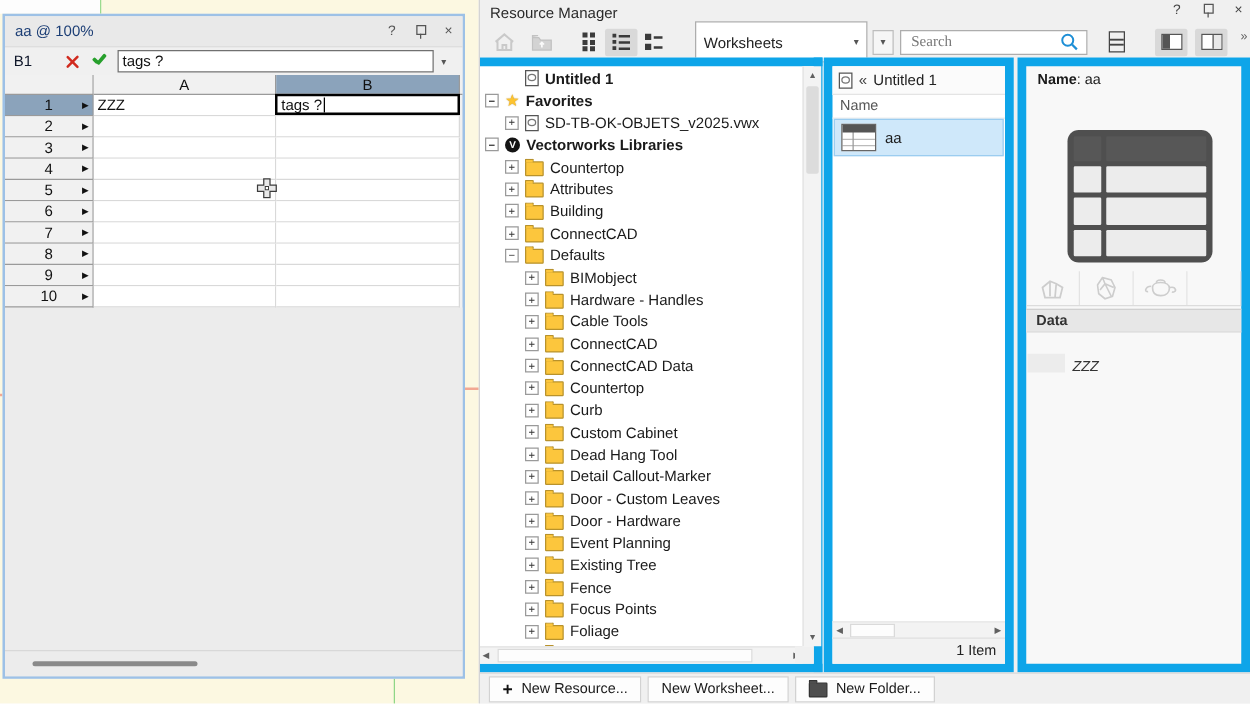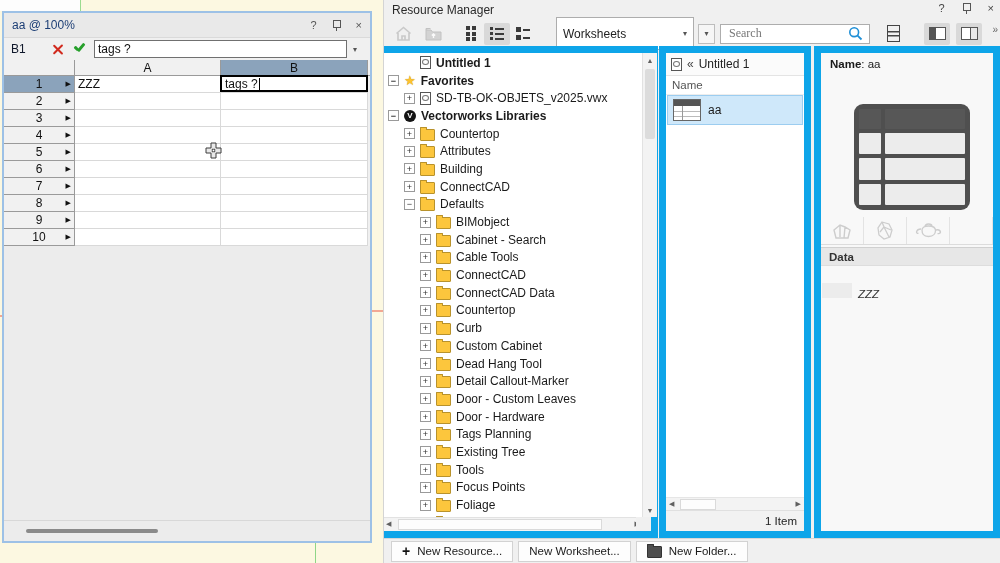--- a/index.html
+++ b/index.html
@@ -425,21 +425,21 @@
             <span>Defaults</span>
           </div>
           <div class="tree-row" style="padding-left: 36px;">
             <span class="expander">+</span>
             <div class="t-icon icon-folder"></div>
             <span>BIMobject</span>
           </div>
           <div class="tree-row" style="padding-left: 36px;">
             <span class="expander">+</span>
             <div class="t-icon icon-folder"></div>
-            <span>Cabinet - Search</span>
+            <span>Hardware - Handles</span>
           </div>
           <div class="tree-row" style="padding-left: 36px;">
             <span class="expander">+</span>
             <div class="t-icon icon-folder"></div>
             <span>Cable Tools</span>
           </div>
           <div class="tree-row" style="padding-left: 36px;">
             <span class="expander">+</span>
             <div class="t-icon icon-folder"></div>
             <span>ConnectCAD</span>
@@ -480,31 +480,31 @@
             <span>Door - Custom Leaves</span>
           </div>
           <div class="tree-row" style="padding-left: 36px;">
             <span class="expander">+</span>
             <div class="t-icon icon-folder"></div>
             <span>Door - Hardware</span>
           </div>
           <div class="tree-row" style="padding-left: 36px;">
             <span class="expander">+</span>
             <div class="t-icon icon-folder"></div>
-            <span>Tags Planning</span>
+            <span>Event Planning</span>
           </div>
           <div class="tree-row" style="padding-left: 36px;">
             <span class="expander">+</span>
             <div class="t-icon icon-folder"></div>
             <span>Existing Tree</span>
           </div>
           <div class="tree-row" style="padding-left: 36px;">
             <span class="expander">+</span>
             <div class="t-icon icon-folder"></div>
-            <span>Tools</span>
+            <span>Fence</span>
           </div>
           <div class="tree-row" style="padding-left: 36px;">
             <span class="expander">+</span>
             <div class="t-icon icon-folder"></div>
             <span>Focus Points</span>
           </div>
           <div class="tree-row" style="padding-left: 36px;">
             <span class="expander">+</span>
             <div class="t-icon icon-folder"></div>
             <span>Foliage</span>

